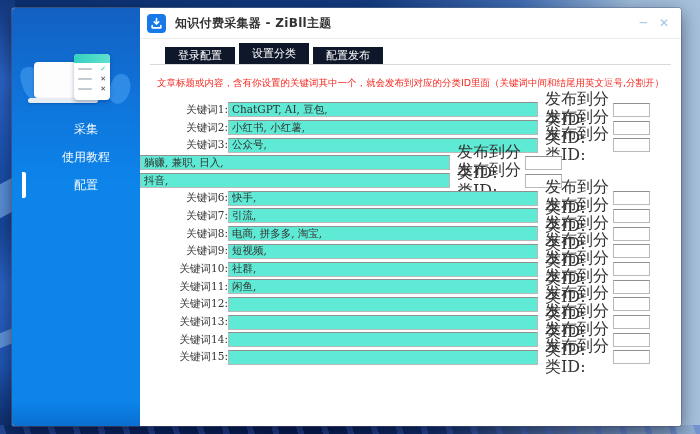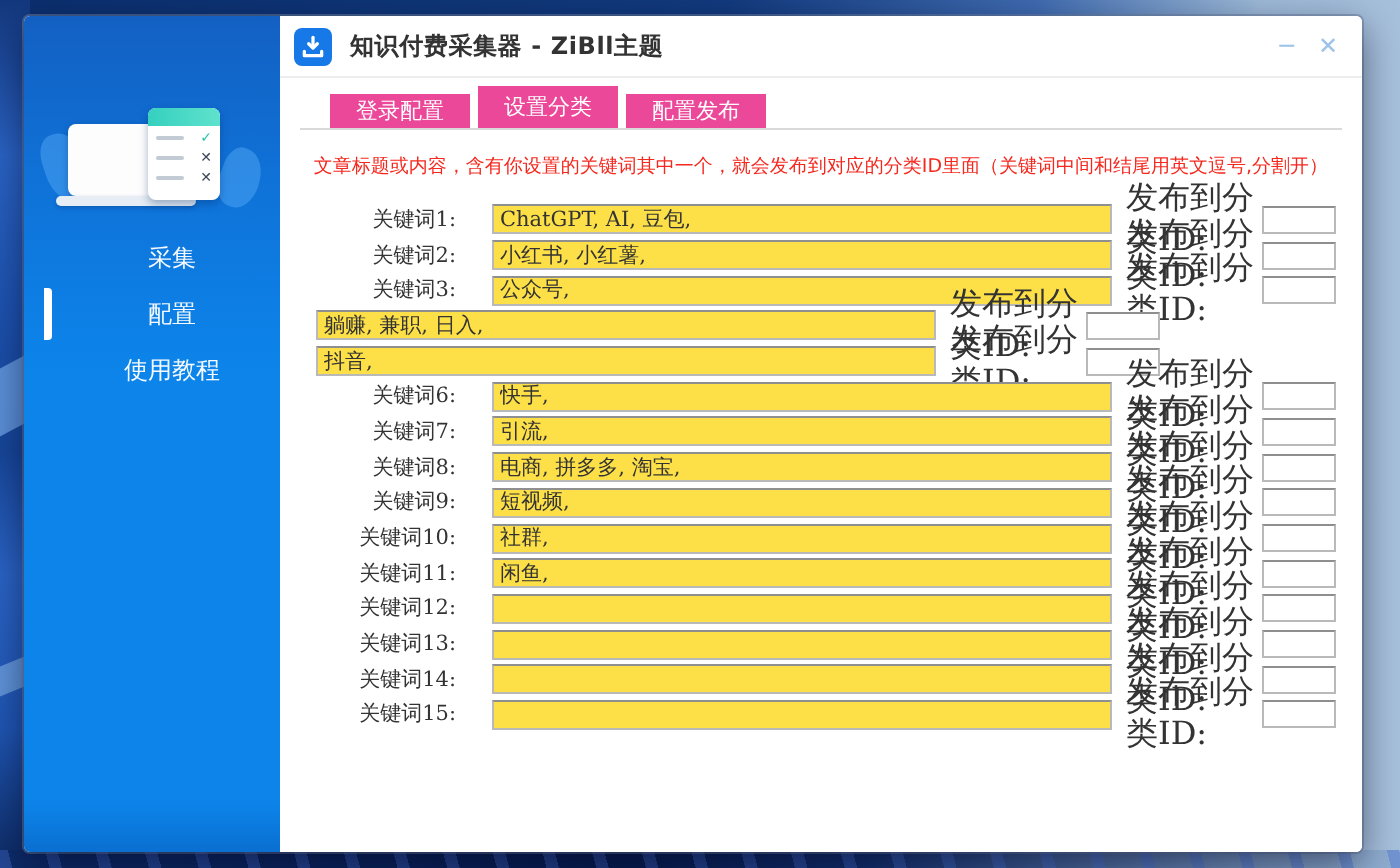--- a/index.html
+++ b/index.html
@@ -46,30 +46,30 @@
   .titlebar{position:absolute;left:0;top:0;width:541px;height:30px;border-bottom:1px solid #ededed;
     display:flex;align-items:center;}
   .app-icon{width:19px;height:19px;margin-left:7px;border-radius:4px;background:#1778e8;
     display:flex;align-items:center;justify-content:center;flex:0 0 auto;}
   .app-icon svg{width:13px;height:13px;}
   .title{margin-left:9px;font-size:12px;font-weight:700;color:#333;letter-spacing:.3px;}
   .win-controls{position:absolute;right:12px;top:0;height:30px;display:flex;align-items:center;gap:12px;}
   .win-btn{color:#9cc3e8;font-size:12px;line-height:12px;cursor:pointer;font-weight:bold;}
   
   .tabs{position:absolute;left:25px;top:35px;height:21px;display:flex;align-items:flex-end;gap:4px;}
-  .tab{height:17px;line-height:17px;padding:0 13px;background:#ec4899;color:#fff;font-size:11px;cursor:pointer;}
+  .tab{height:17px;line-height:17px;padding:0 13px;background:#0f172a;color:#fff;font-size:11px;cursor:pointer;}
   .tab.active{height:21px;line-height:21px;}
   .tab-divider{position:absolute;left:10px;top:56px;width:521px;height:1px;background:#d9d9d9;}
   .notice{position:absolute;left:0;top:69px;width:541px;text-align:center;font-size:9.5px;color:#f5281e;}
   
   .rows{position:absolute;left:0;top:93px;width:541px;}
   .row{display:flex;align-items:center;height:17.7px;font-family:"DejaVu Serif","Liberation Serif",serif;}
   .kw-label{width:88px;text-align:right;font-size:10.5px;color:#333;flex:0 0 auto;}
-  .kw-input{margin-left:18px;width:302px;height:13px;border:1px solid #b9b9b9;border-top-color:#8f8f8f;
-    background:#fde047;font-size:10.5px;color:#333;padding:0 3px;border-radius:0;
+  .kw-input{margin-left:0;width:302px;height:13px;border:1px solid #b9b9b9;border-top-color:#8f8f8f;
+    background:#5eead4;font-size:10.5px;color:#333;padding:0 3px;border-radius:0;
     font-family:"DejaVu Serif","Liberation Serif",serif;flex:0 0 auto;}
   .id-label{margin-left:7px;width:68px;font-size:16px;color:#333;flex:0 0 auto;}
   .id-input{margin-left:0;width:31px;height:12px;border:1px solid #b9b9b9;border-top-color:#8f8f8f;
     background:#fff;font-size:10.5px;color:#333;padding:0 2px;border-radius:0;flex:0 0 auto;}
   
   .save-btn{position:absolute;left:410px;top:370px;width:113px;height:23px;background:#1289ee;color:#fff;
     border:none;border-radius:2px;font-size:11px;cursor:pointer;font-family:"DejaVu Sans","Liberation Sans",sans-serif;}
 </style>
 </head>
 <body>
@@ -101,25 +101,25 @@
               <span class="mark no">✕</span>
             </div>
           <div class="card-row">
               <span class="dash"></span>
               <span class="mark no">✕</span>
             </div>
         </div>
       </div>
       <nav class="side-menu">
         <div class="side-item">采集</div>
+        <div class="side-item">使用教程</div>
         <div class="side-item">
           <span class="active-bar"></span>
           <span>配置</span>
         </div>
-        <div class="side-item">使用教程</div>
       </nav>
     </aside>
 
     <div class="main">
 
       <div class="titlebar">
         <span class="app-icon">
           <svg viewBox="0 0 24 24" fill="none" stroke="#ffffff" stroke-width="3" stroke-linecap="round" stroke-linejoin="round">
             <path d="M12 3v9"></path>
               <path d="M8 9l4 4 4-4"></path>

